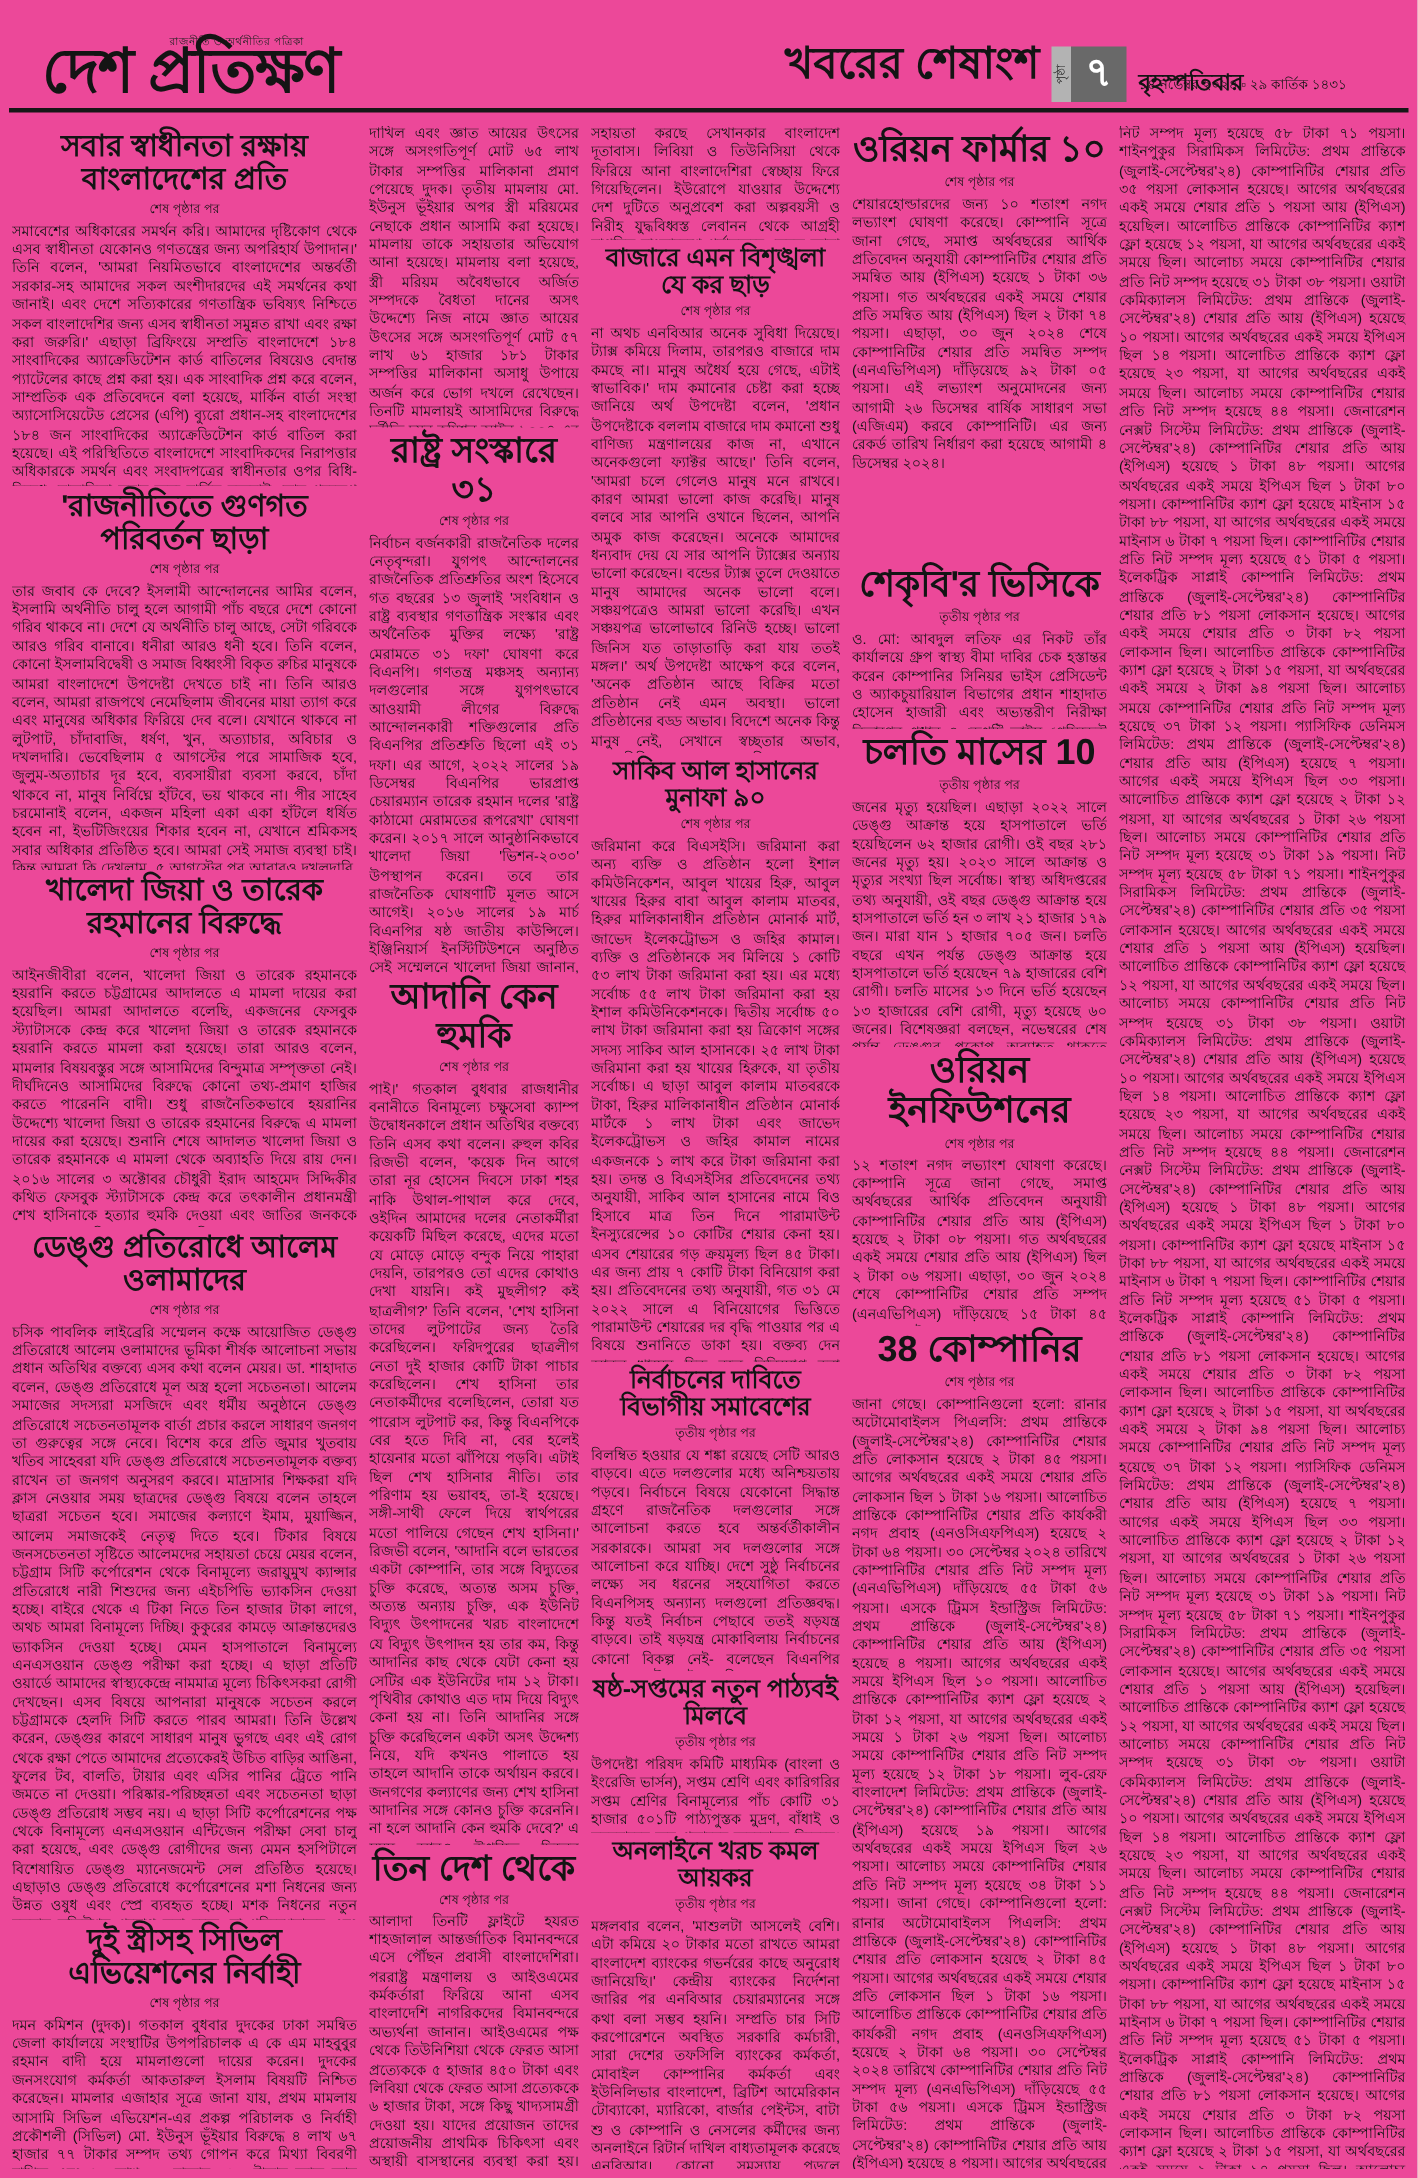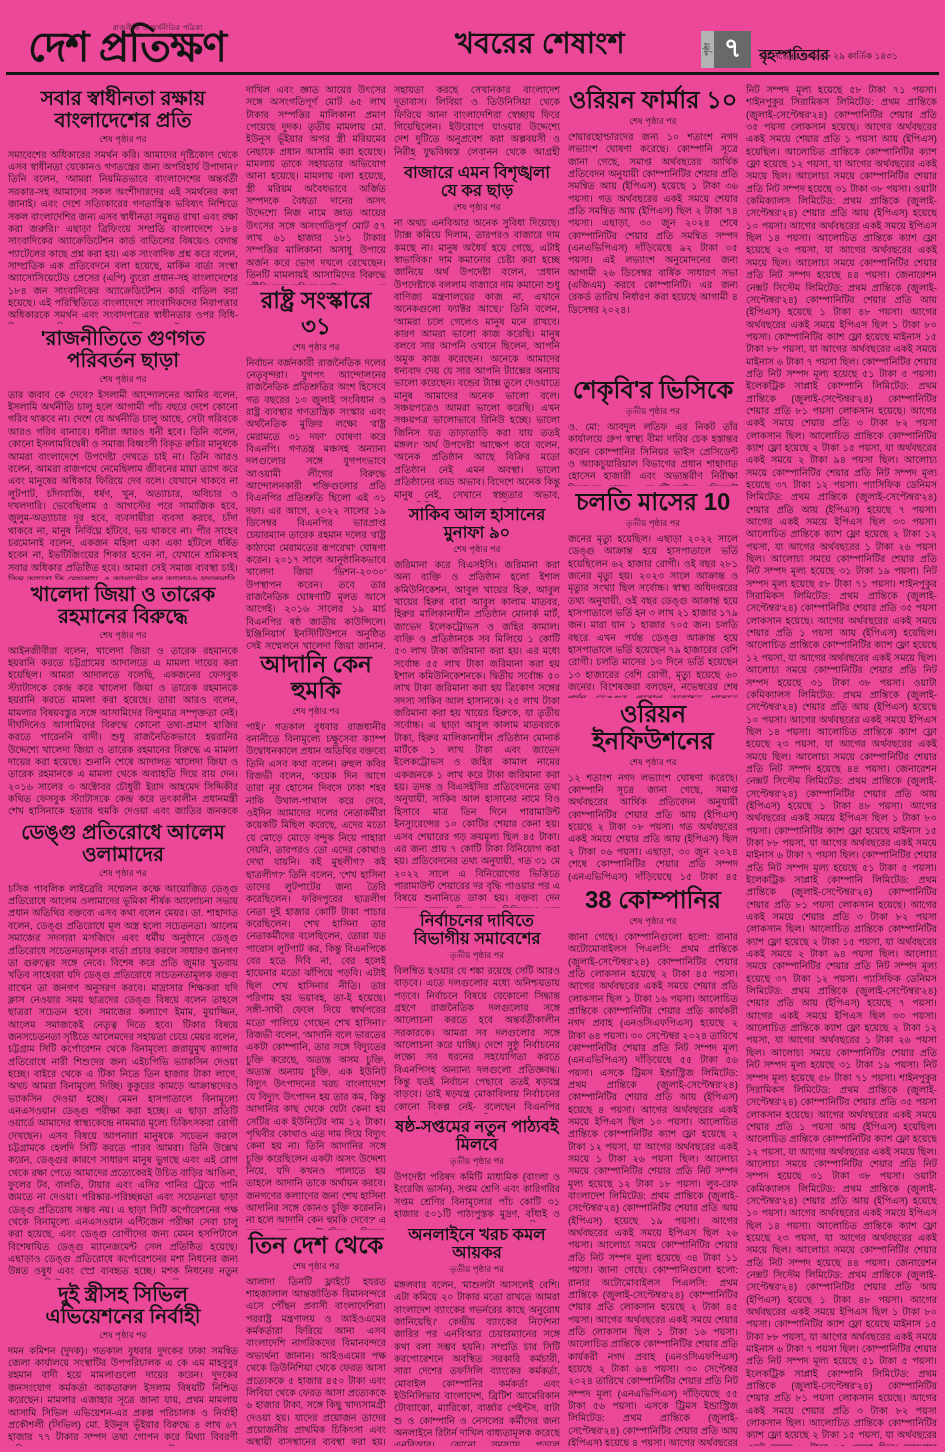--- a/index.html
+++ b/index.html
@@ -2,21 +2,21 @@
 <html><head>
 <meta charset="utf-8">
 <style>
   html,body{margin:0;padding:0;background:#e8e8e6;}
   .page{position:relative;width:945px;height:1452px;background:#ec4899;overflow:hidden;
         font-family:Liberation Sans, sans-serif;color:#141414;margin:0 auto;}
   
   .tagline{position:absolute;left:113px;top:22px;font-size:7px;letter-spacing:.4px;color:#222;}
   .masthead-title{position:absolute;left:28px;top:27px;font-size:41px;font-weight:bold;line-height:1;
         letter-spacing:-1px;}
-  .section-title{position:absolute;left:455px;top:29px;width:238px;text-align:left;
+  .section-title{position:absolute;left:455px;top:29px;width:238px;text-align:right;
         font-size:29px;font-weight:bold;line-height:1;}
   .page-strip{position:absolute;left:701px;top:31px;width:13px;height:37px;background:#b3b3b3;color:#222;
         font-size:8px;display:flex;align-items:center;justify-content:center;
         writing-mode:vertical-rl;transform:rotate(180deg);}
   .page-box{position:absolute;left:714px;top:31px;width:37px;height:37px;background:#696969;color:#fff;
         font-size:27px;font-weight:bold;display:flex;align-items:center;justify-content:center;}
   .day{position:absolute;left:759px;top:27px;font-size:15px;font-weight:bold;margin-top:16px;}
   .date-line{position:absolute;left:759px;top:49px;font-size:9px;}
   .rule{position:absolute;left:6px;right:6px;top:72px;height:3px;background:#161616;}
   

